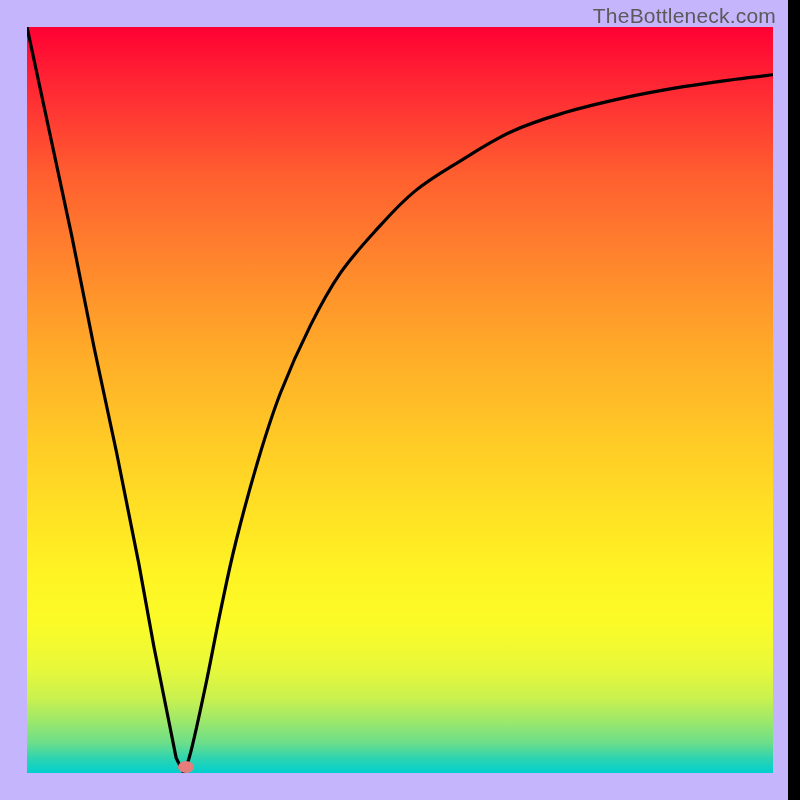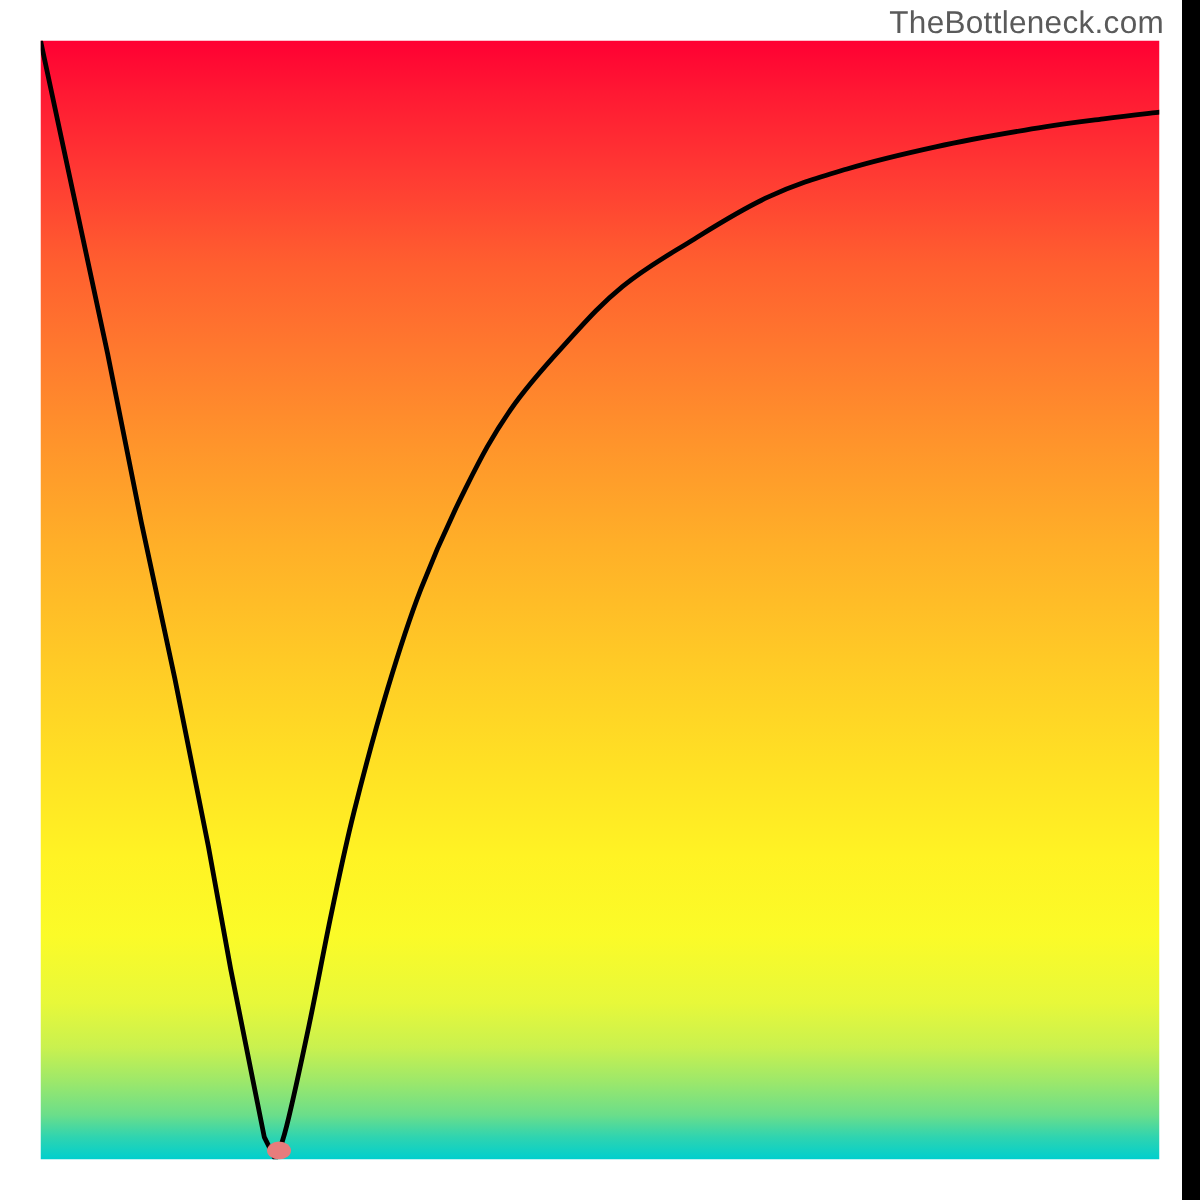--- a/index.html
+++ b/index.html
@@ -8,21 +8,21 @@
     width: 800px;
     height: 800px;
     overflow: hidden;
     background: #000;
     font-family: Arial, Helvetica, sans-serif;
   }
   .frame {
     width: 788px;
     height: 800px;
     position: relative;
-    background: #ffffff;
+    background: #c4b5fd;
   }
   .plot-area {
     position: absolute;
     left: 27px;
     top: 27px;
     width: 746px;
     height: 746px;
     overflow: hidden;
   }
   .gradient {

